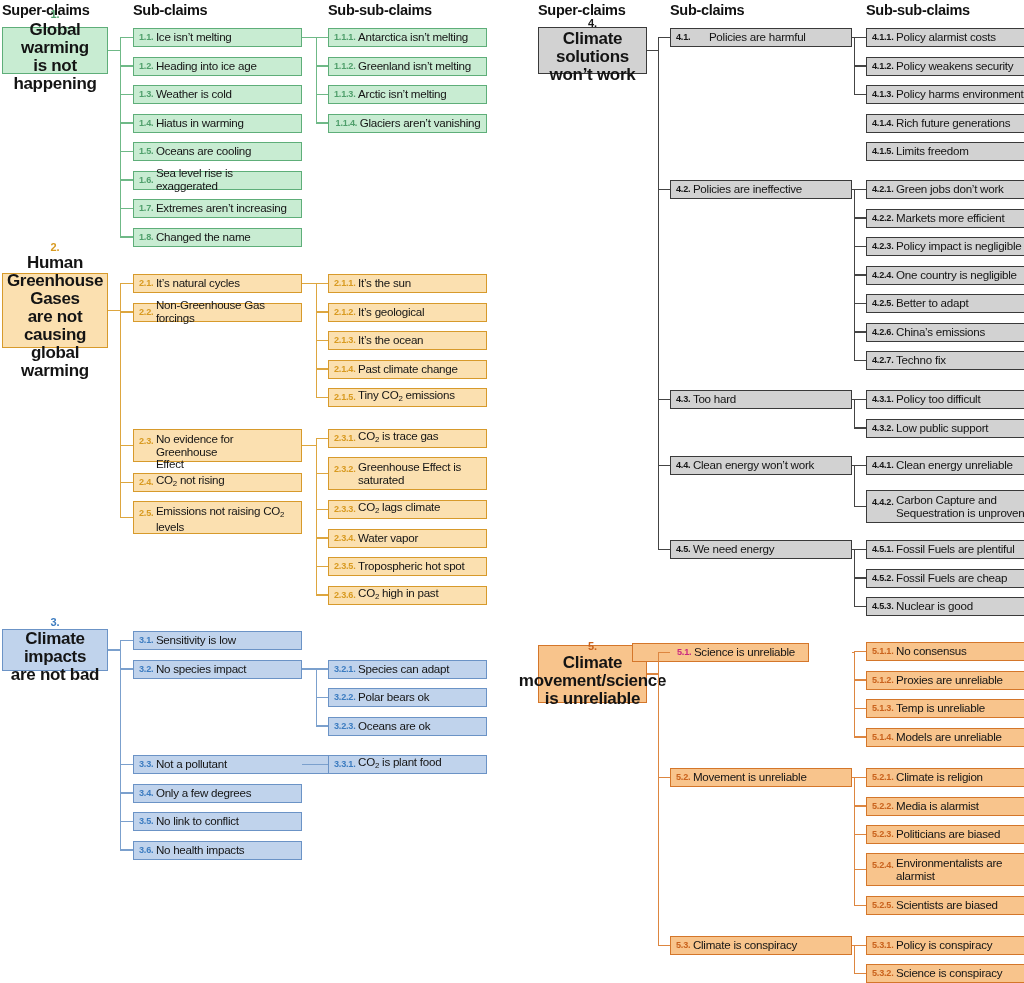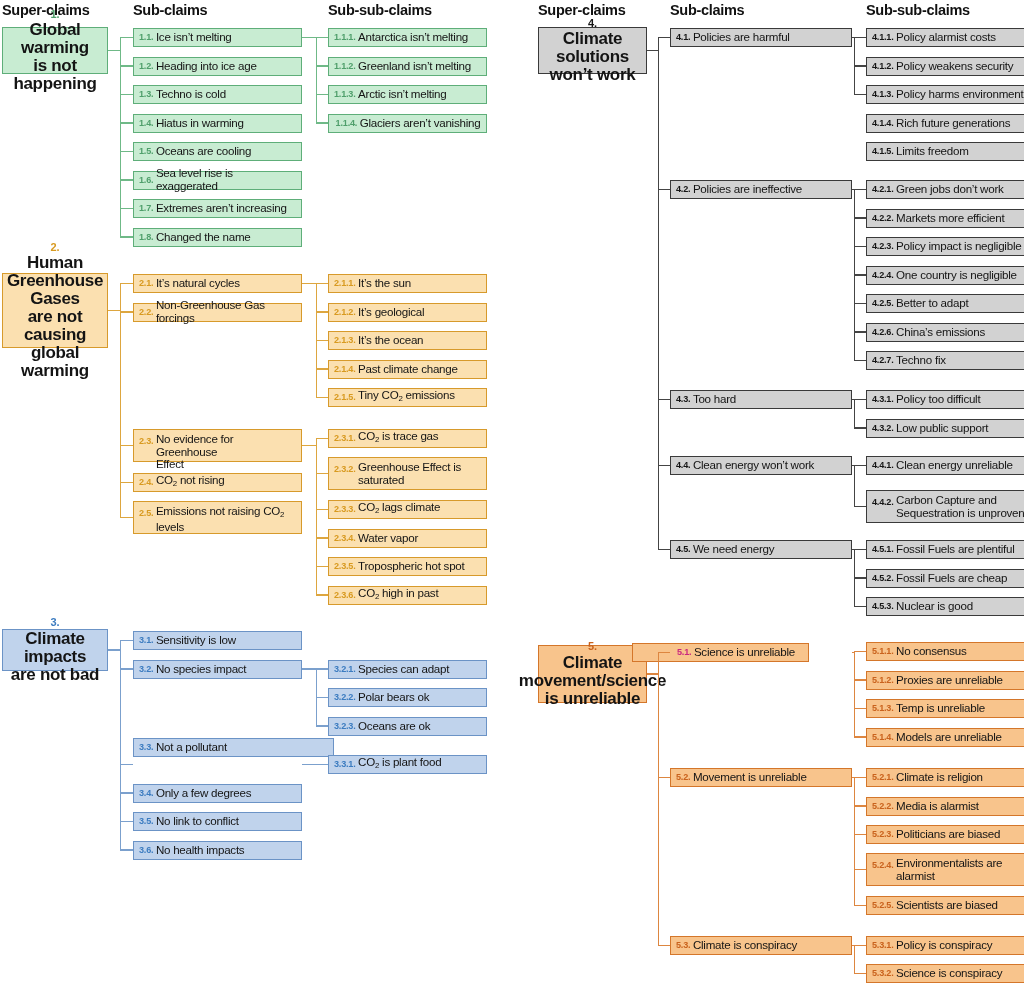--- a/index.html
+++ b/index.html
@@ -78,21 +78,21 @@
       <div class="node t1" style="left:133px;top:28px;width:169px;height:19px;">
         <span class="num">1.1.</span>
         <span class="txt">Ice isn’t melting</span>
       </div>
       <div class="node t1" style="left:133px;top:56.5px;width:169px;height:19px;">
         <span class="num">1.2.</span>
         <span class="txt">Heading into ice age</span>
       </div>
       <div class="node t1" style="left:133px;top:85px;width:169px;height:19px;">
         <span class="num">1.3.</span>
-        <span class="txt">Techno is cold</span>
+        <span class="txt">Weather is cold</span>
       </div>
       <div class="node t1" style="left:133px;top:113.5px;width:169px;height:19px;">
         <span class="num">1.4.</span>
         <span class="txt">Hiatus in warming</span>
       </div>
       <div class="node t1" style="left:133px;top:142px;width:169px;height:19px;">
         <span class="num">1.5.</span>
         <span class="txt">Oceans are cooling</span>
       </div>
       <div class="node t1" style="left:133px;top:170.5px;width:169px;height:19px;">
@@ -238,21 +238,21 @@
         <span class="txt">Climate impacts<br>are not bad</span>
       </div>
       <div class="node t3" style="left:133px;top:631px;width:169px;height:19px;">
         <span class="num">3.1.</span>
         <span class="txt">Sensitivity is low</span>
       </div>
       <div class="node t3" style="left:133px;top:659.5px;width:169px;height:19px;">
         <span class="num">3.2.</span>
         <span class="txt">No species impact</span>
       </div>
-      <div class="node t3" style="left:133px;top:738px;width:201px;height:19px;">
+      <div class="node t3" style="left:133px;top:755px;width:201px;height:19px;">
         <span class="num">3.3.</span>
         <span class="txt">Not a pollutant</span>
       </div>
       <div class="node t3" style="left:133px;top:783.5px;width:169px;height:19px;">
         <span class="num">3.4.</span>
         <span class="txt">Only a few degrees</span>
       </div>
       <div class="node t3" style="left:133px;top:812px;width:169px;height:19px;">
         <span class="num">3.5.</span>
         <span class="txt">No link to conflict</span>
@@ -292,21 +292,21 @@
       <div class="ln t3" style="left:316px;top:725.3px;width:12px;height:1.4px;"></div>
       <div class="ln t3" style="left:316px;top:764.5px;width:1.4px;height:0px;"></div>
       <div class="ln t3" style="left:302px;top:763.8px;width:14px;height:1.4px;"></div>
       <div class="ln t3" style="left:316px;top:763.8px;width:12px;height:1.4px;"></div>
     </div>
     <div class="" style="position:absolute;left:0;top:0;width:1024px;height:983px;">
       <div class="node super t4" style="left:538px;top:27px;width:109px;height:47px;">
         <span class="num">4.</span>
         <span class="txt">Climate solutions<br>won’t work</span>
       </div>
-      <div class="node t4" style="left:670px;top:28px;width:182px;height:19px;">
+      <div class="node t4" style="left:670px;top:28px;width:182px;height:19px;gap:16px;">
         <span class="num">4.1.</span>
         <span class="txt">Policies are harmful</span>
       </div>
       <div class="node t4" style="left:670px;top:180px;width:182px;height:19px;">
         <span class="num">4.2.</span>
         <span class="txt">Policies are ineffective</span>
       </div>
       <div class="node t4" style="left:670px;top:390px;width:182px;height:19px;">
         <span class="num">4.3.</span>
         <span class="txt">Too hard</span>

